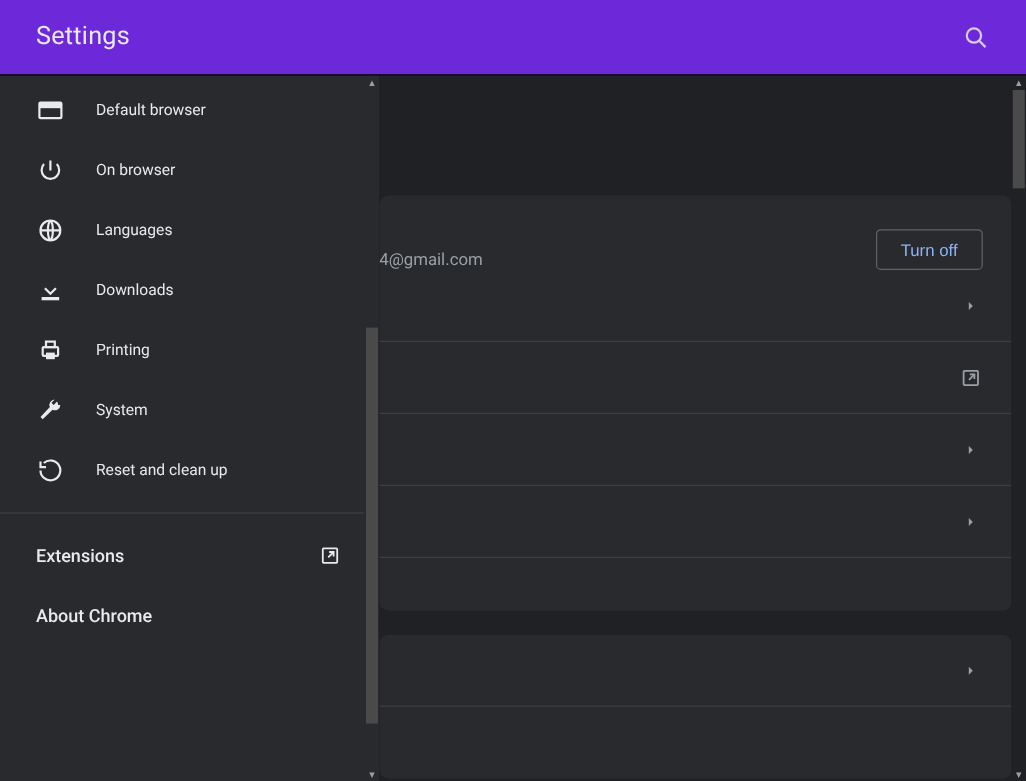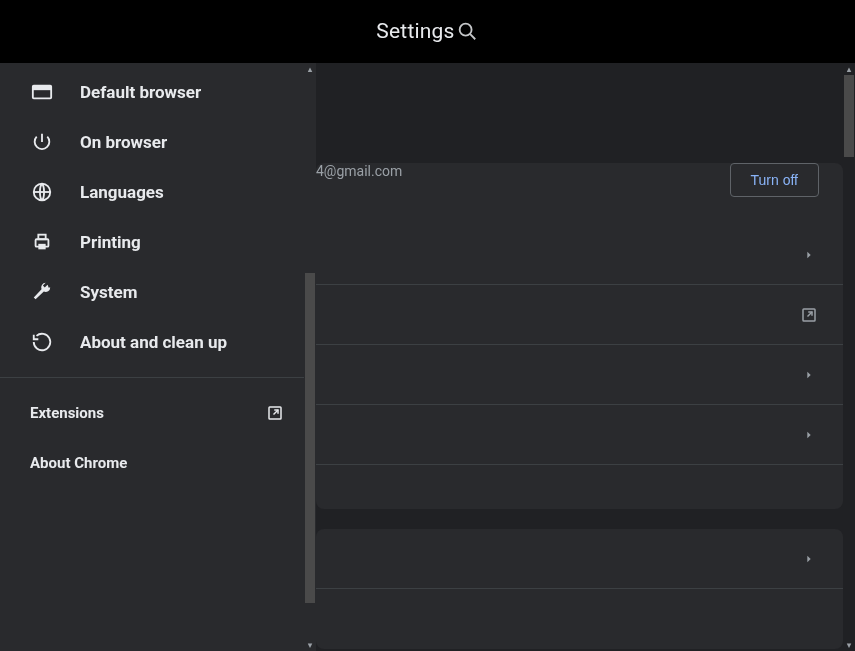--- a/index.html
+++ b/index.html
@@ -10,23 +10,23 @@
     color: #e8eaed;
     display: flex;
     flex-direction: column;
   }
   
   .topbar {
     height: 62px;
     width: 100%;
     display: flex;
     align-items: center;
-    justify-content: center;
+    justify-content: space-between;
     padding: 0 30px 0 30px;
-    background: #000000;
+    background: #6d28d9;
   }
   .topbar-title {
     font-size: 21px;
     font-weight: 400;
     color: #e8eaed;
     letter-spacing: 0.2px;
   }
   .search-btn {
     width: 24px; height: 24px;
     display: flex; align-items: center; justify-content: center;
@@ -79,22 +79,22 @@
     border-radius: 0;
   }
 
   .nav-item {
     display: flex;
     align-items: center;
     height: 50px;
     padding: 0 20px 0 30px;
     cursor: pointer;
     color: #e8eaed;
-    font-size: 17px;
-    font-weight: 700;
+    font-size: 13px;
+    font-weight: 400;
   }
   .nav-item .ic {
     width: 24px; height: 24px;
     display: flex; align-items: center; justify-content: center;
     margin-right: 26px;
     color: #e8eaed;
   }
   .nav-label { flex: 1; }
 
   .section-header {
@@ -118,21 +118,21 @@
   .bottom-item {
     display: flex;
     align-items: center;
     height: 50px;
     padding: 0 20px 0 30px;
     cursor: pointer;
     color: #e8eaed;
     font-size: 15px;
     font-weight: 500;
   }
-  .bottom-item .lbl { flex: 1; font-weight: bold; }
+  .bottom-item .lbl { flex: 1; }
 
   
   .main-outer {
     flex: 1;
     position: relative;
     background: #202124;
     display: flex;
   }
   .main {
     flex: 1;
@@ -191,21 +191,21 @@
     font-size: 14px;
   }
   .row .row-trail {
     color: #9aa0a6;
     width: 20px; height: 20px;
     display: flex; align-items:center; justify-content:center;
   }
 
   .sync-row {
     display: flex;
-    align-items: flex-start;
+    align-items: flex-end;
     height: 62px;
     padding: 0 24px 0 0;
   }
   .sync-email {
     flex: 1;
     color: #9aa0a6;
     font-size: 14px;
     padding-left: 0;
   }
   .turnoff-btn {
@@ -268,20 +268,30 @@
           <svg width="22" height="22" viewBox="0 0 24 24" fill="none" stroke="#e8eaed" stroke-width="2">
               <circle cx="12" cy="12" r="9"></circle>
               <path d="M3 12h18"></path>
               <path d="M12 3c3 3 3 15 0 18"></path>
               <path d="M12 3c-3 3-3 15 0 18"></path>
             </svg>
         </span>
         <span class="nav-label">Languages</span>
       </div>
 
+      <div class="nav-item">
+        <span class="ic">
+          <svg width="22" height="22" viewBox="0 0 24 24" fill="#e8eaed">
+              <path d="M12 3v10"></path>
+              <path d="M7 10l5 5 5-5" fill="none" stroke="#e8eaed" stroke-width="2"></path>
+              <rect x="4" y="18" width="16" height="3"></rect>
+            </svg>
+        </span>
+        <span class="nav-label">Downloads</span>
+      </div>
 
       <div class="nav-item">
         <span class="ic">
           <svg width="22" height="22" viewBox="0 0 24 24" fill="#e8eaed">
               <rect x="5" y="9" width="14" height="8" rx="1" fill="none" stroke="#e8eaed" stroke-width="2"></rect>
               <rect x="8" y="4" width="8" height="5" fill="none" stroke="#e8eaed" stroke-width="2"></rect>
               <rect x="8" y="14" width="8" height="6" fill="#e8eaed"></rect>
             </svg>
         </span>
         <span class="nav-label">Printing</span>
@@ -297,21 +307,21 @@
         <span class="nav-label">System</span>
       </div>
 
       <div class="nav-item">
         <span class="ic">
           <svg width="22" height="22" viewBox="0 0 24 24" fill="none" stroke="#e8eaed" stroke-width="2">
               <path d="M3 12a9 9 0 1 0 3-6.7"></path>
               <path d="M3 4v5h5"></path>
             </svg>
         </span>
-        <span class="nav-label">About and clean up</span>
+        <span class="nav-label">Reset and clean up</span>
       </div>
 
       <div class="bottom-section">
         <div class="bottom-item">
           <span class="lbl">Extensions</span>
           <span class="trail">
             <svg width="18" height="18" viewBox="0 0 24 24" fill="none" stroke="#e8eaed" stroke-width="2">
                 <rect x="4" y="4" width="16" height="16" rx="1"></rect>
                 <path d="M10 14l6-6"></path>
                 <path d="M11 8h5v5"></path>

